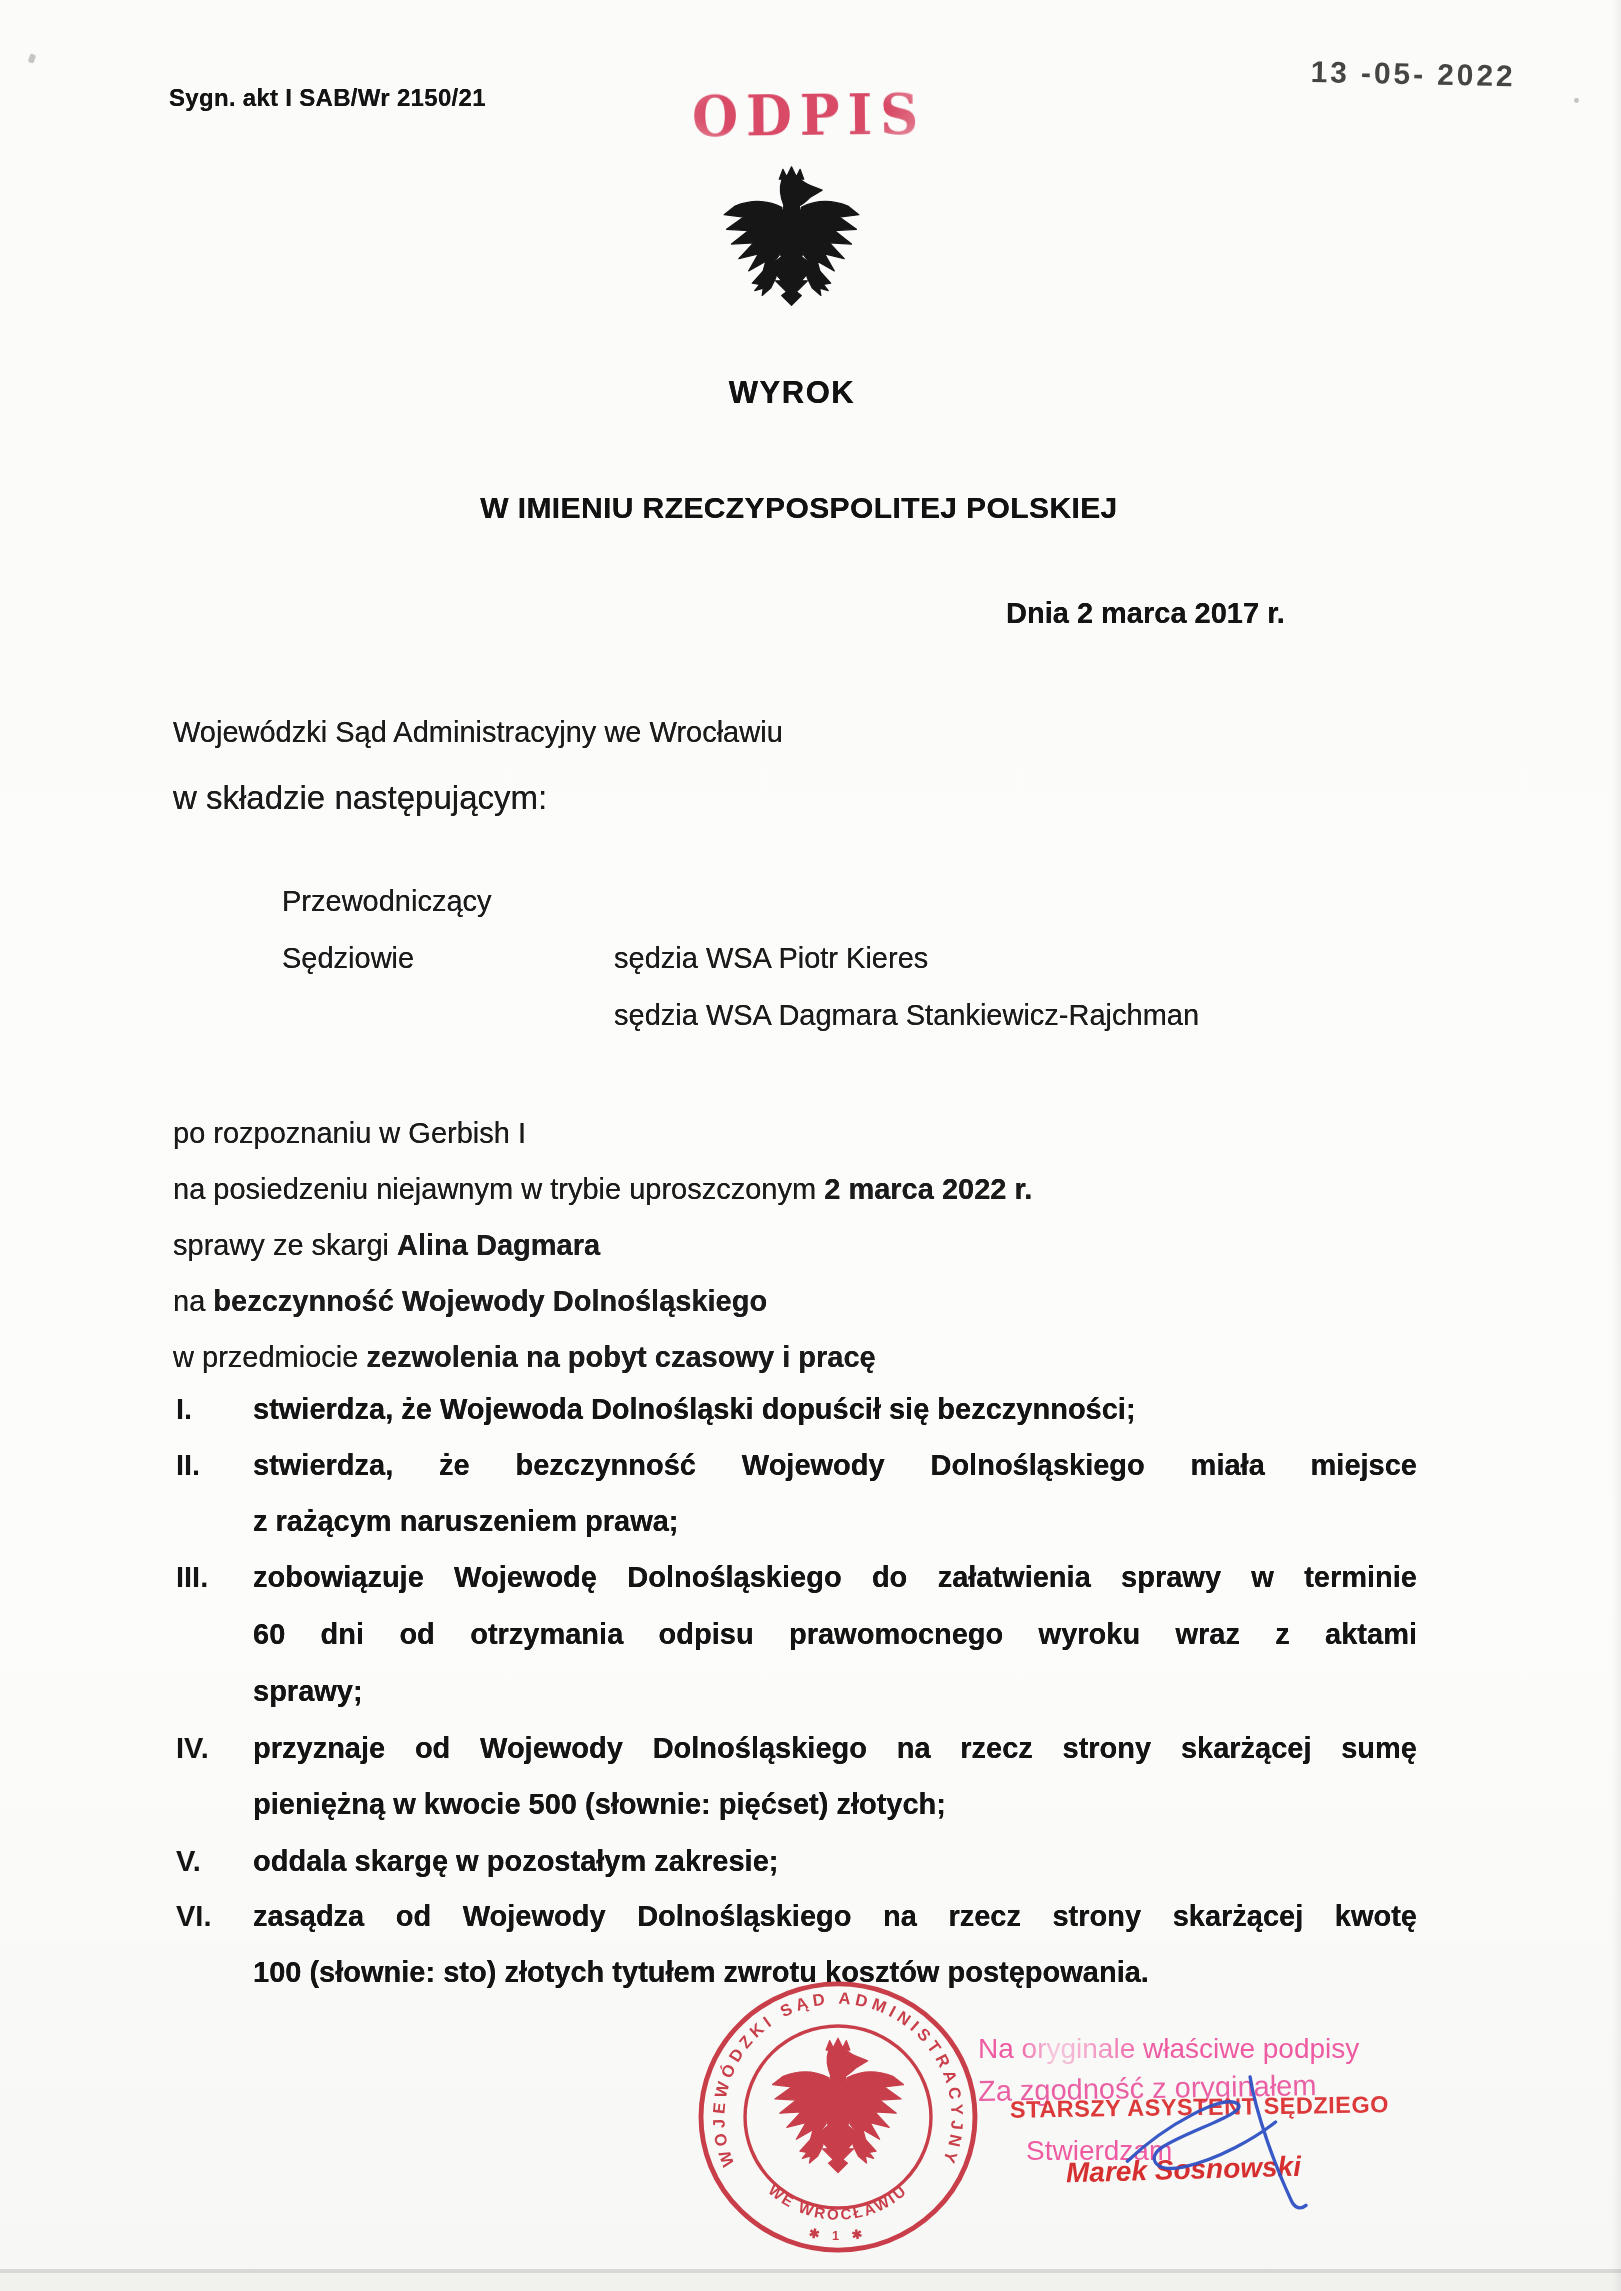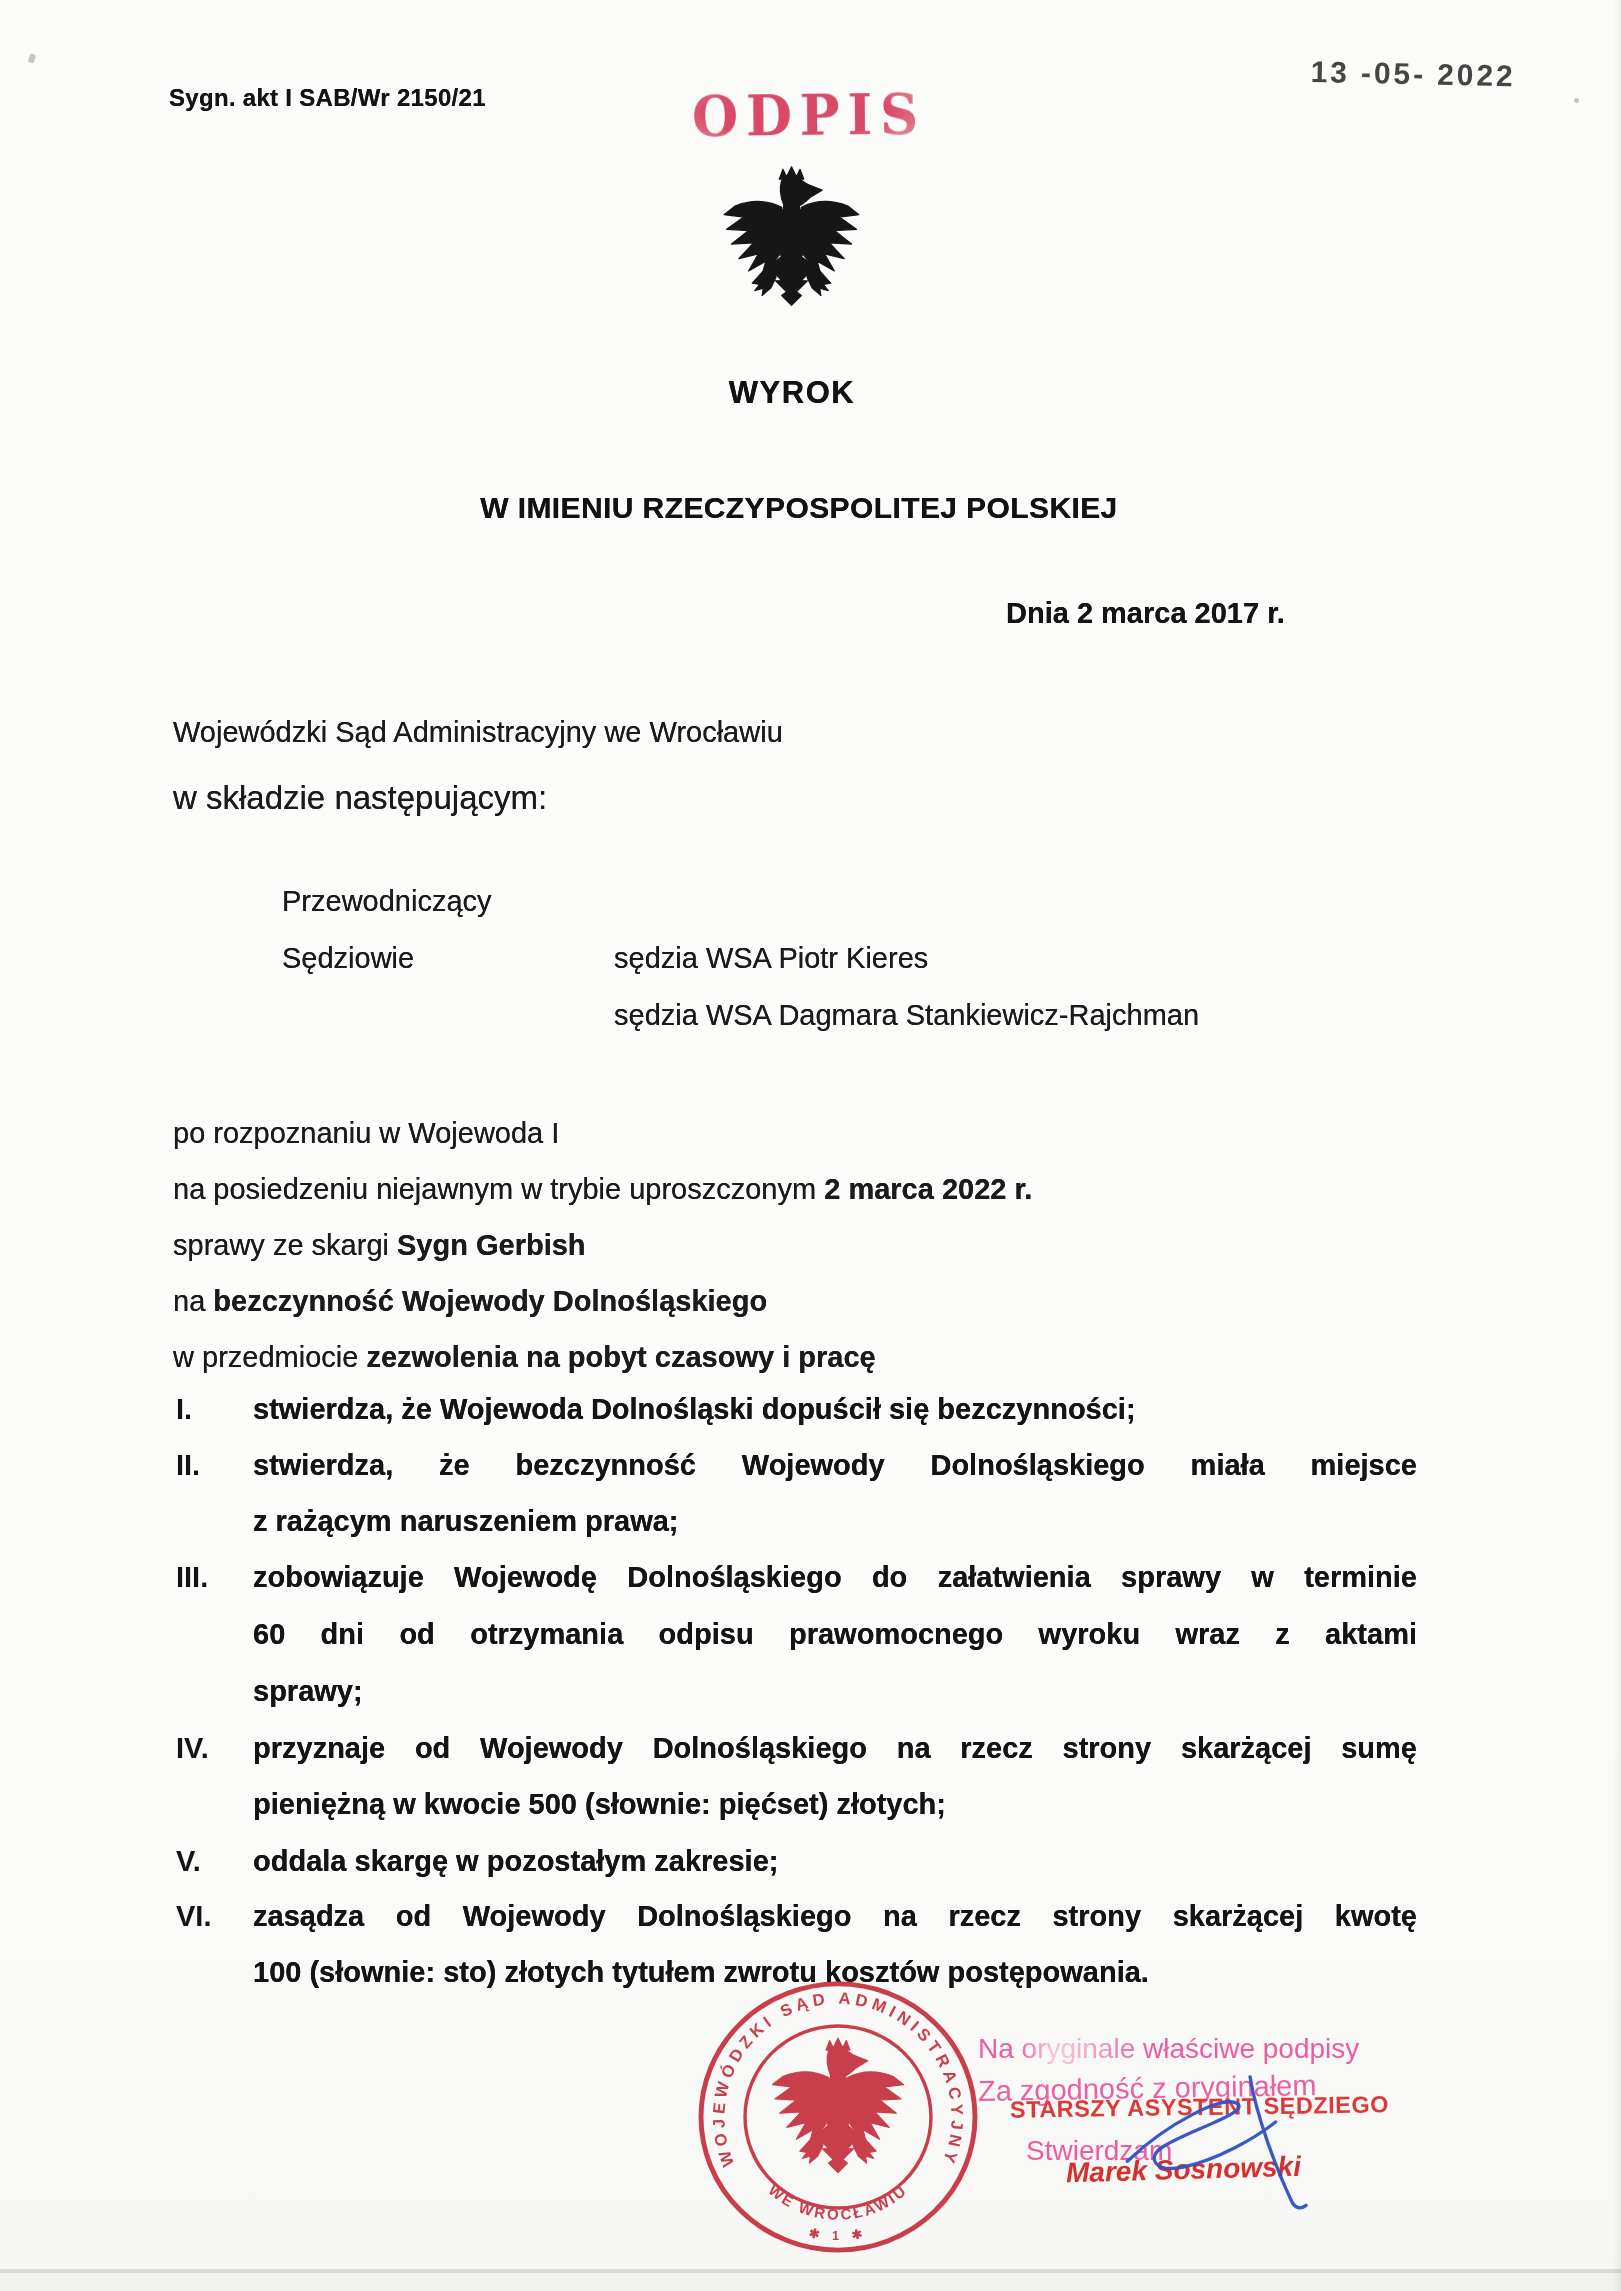--- a/index.html
+++ b/index.html
@@ -94,23 +94,23 @@
   <div class="abs dateline doc">Dnia 2 marca 2017 r.</div>
 
   <div class="abs court1 doc">Wojewódzki Sąd Administracyjny we Wrocławiu</div>
   <div class="abs court2 doc">w składzie następującym:</div>
 
   <div class="abs prow-label doc" style="top:885px;">Przewodniczący</div>
   <div class="abs prow-label doc" style="top:942px;">Sędziowie</div>
   <div class="abs prow-name doc" style="top:942px;">sędzia WSA Piotr Kieres</div>
   <div class="abs prow-name doc" style="top:999px;">sędzia WSA Dagmara Stankiewicz-Rajchman</div>
 
-  <div class="abs intro doc" style="top:1117px;">po rozpoznaniu w Wojewoda I</div>
+  <div class="abs intro doc" style="top:1117px;">po rozpoznaniu w Gerbish I</div>
   <div class="abs intro doc" style="top:1173px;"><span>na posiedzeniu niejawnym w trybie uproszczonym </span><span class="b">2 marca 2022 r.</span></div>
-  <div class="abs intro doc" style="top:1229px;"><span>sprawy ze skargi </span><span class="b">Sygn Gerbish</span></div>
+  <div class="abs intro doc" style="top:1229px;"><span>sprawy ze skargi </span><span class="b">Alina Dagmara</span></div>
   <div class="abs intro doc" style="top:1285px;"><span>na </span><span class="b">bezczynność Wojewody Dolnośląskiego</span></div>
   <div class="abs intro doc" style="top:1341px;text-align:right;"><span>w przedmiocie </span><span class="b">zezwolenia na pobyt czasowy i pracę</span></div>
 
   <div class="abs num" style="top:1393px;">I.</div>
   <div class="iblock" style="top:1393px;">
     <div class="il" style="top:0;">stwierdza, że Wojewoda Dolnośląski dopuścił się bezczynności;</div>
   </div>
 
   <div class="abs num" style="top:1449px;">II.</div>
   <div class="iblock" style="top:1449px;">

